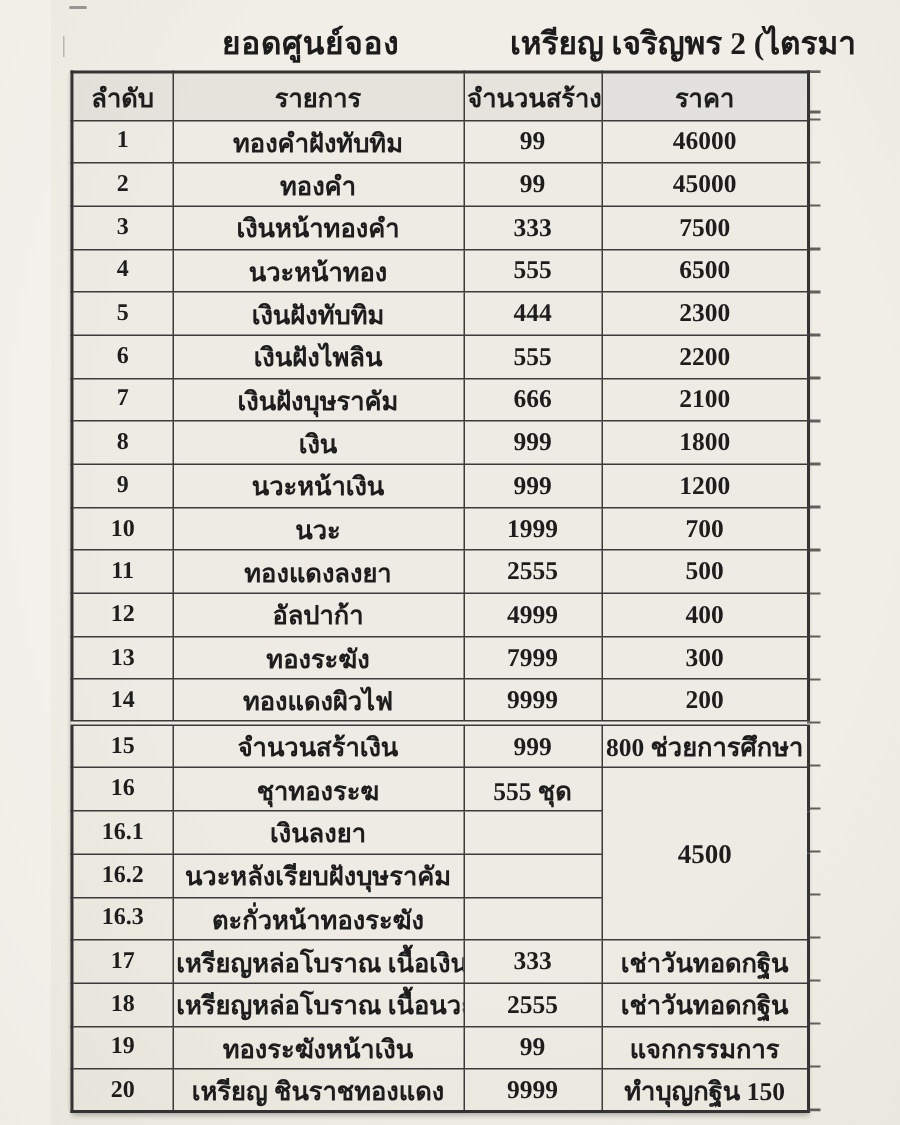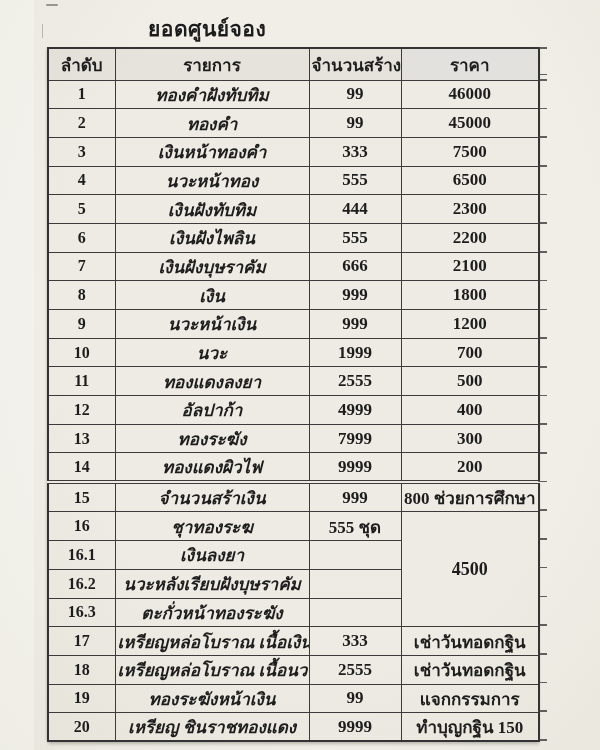--- a/index.html
+++ b/index.html
@@ -33,21 +33,21 @@
     border:1.6px solid #3b3b3b;
     text-align:center;vertical-align:middle;
     padding:0 2px;font-weight:bold;color:#1d1d1d;
     overflow:hidden;white-space:nowrap;
   }
   thead tr{height:32px;}
   tbody tr{height:28.7px;}
   th{font-size:17px;background:rgba(0,0,0,0.03);}
   th.col-price{background:rgba(140,140,175,0.10);}
   td.col-no{font-size:16px;}
-  td.col-item{font-size:17px;font-style:italic;}
+  td.col-item{font-size:17px;}
   td.col-qty{font-size:17px;}
   td.col-price{font-size:17px;}
   td.merged-price{font-size:18px;margin-left:20px;}
   tr.section-break td{border-top:4px double #3b3b3b;}
 
   
   .edge-stubs{
     position:absolute;left:538px;top:47px;width:9px;height:694px;
     background-image:
       linear-gradient(rgba(60,60,60,.8) 0 1.6px, transparent 1.6px),
@@ -61,20 +61,21 @@
 </style>
 </head>
 <body>
 
 <div class="page">
   <div class="paper-strip"></div>
   <div class="artifact-dash"></div>
   <div class="artifact-crease"></div>
 
   <div class="title-left">ยอดศูนย์จอง</div>
+  <div class="title-right">เหรียญ เจริญพร 2 (ไตรมา</div>
 
   <table class="price-table">
     <colgroup>
       <col class="c-no">
         <col class="c-item">
         <col class="c-qty">
         <col class="c-price">
     </colgroup>
     <thead>
       <tr>

